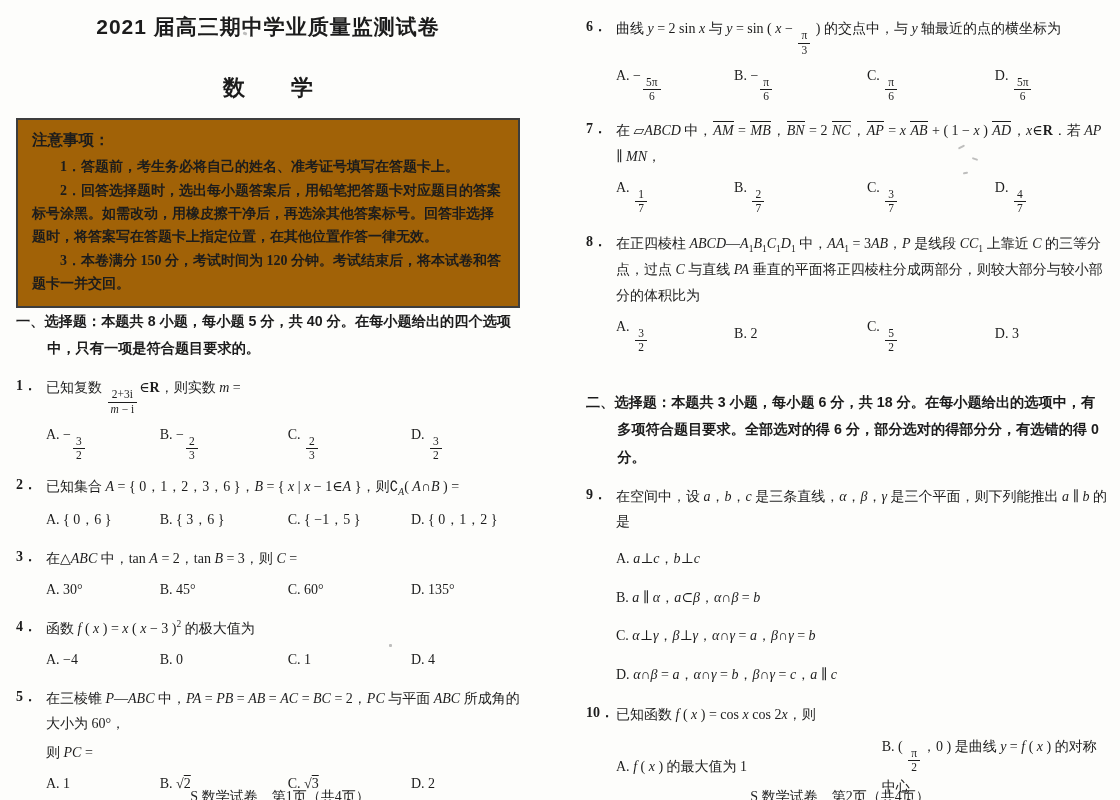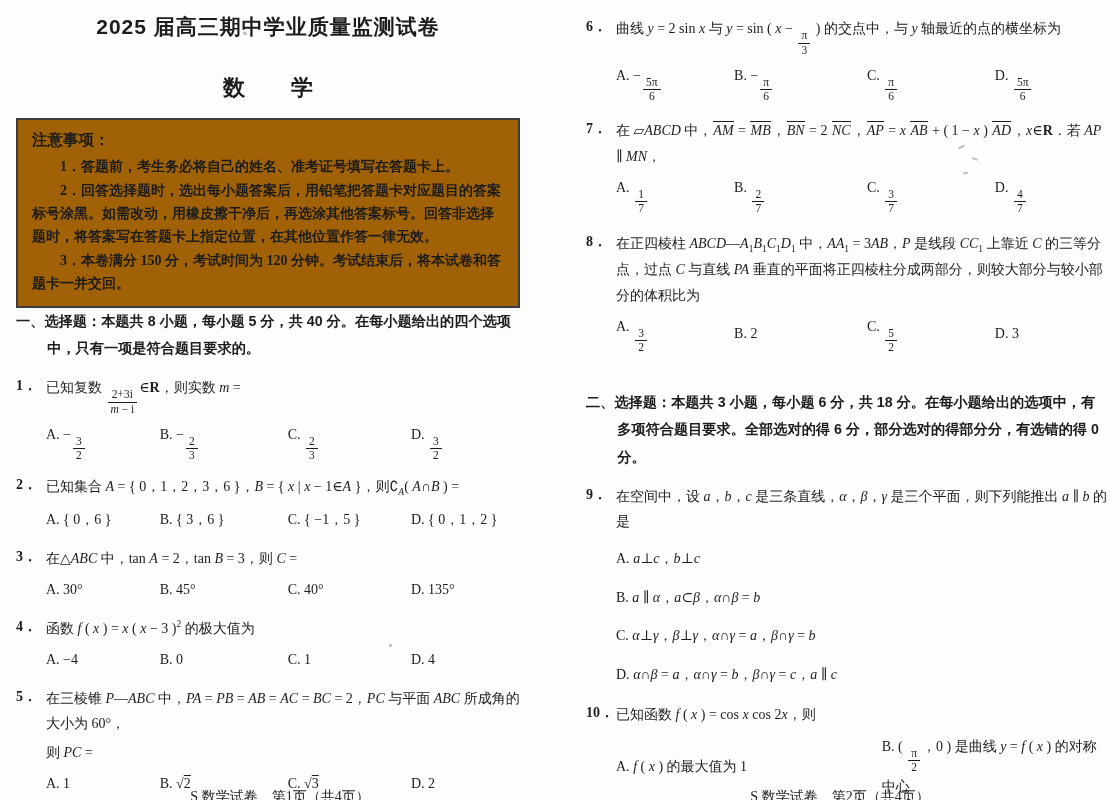--- a/index.html
+++ b/index.html
@@ -53,21 +53,21 @@
 
   .footer{position:absolute;top:786px;left:0;width:100%;text-align:center;
     font-size:14px;color:#222;}
   .speck{position:absolute;background:#8a8a8a;opacity:.55;border-radius:1px;}
 </style>
 </head>
 <body>
 
 <div class="page" id="page-left">
 
-  <h1 class="doc-title">2025 届高三期中学业质量监测试卷</h1>
+  <h1 class="doc-title">2021 届高三期中学业质量监测试卷</h1>
   <h2 class="doc-subject">数　学</h2>
 
   <div class="notice-box">
     <div class="notice-heading">注意事项：</div>
     <p>1．答题前，考生务必将自己的姓名、准考证号填写在答题卡上。</p>
     <p>2．回答选择题时，选出每小题答案后，用铅笔把答题卡对应题目的答案标号涂黑。如需改动，用橡皮擦干净后，再选涂其他答案标号。回答非选择题时，将答案写在答题卡上指定位置，在其他位置作答一律无效。</p>
     <p>3．本卷满分 150 分，考试时间为 120 分钟。考试结束后，将本试卷和答题卡一并交回。</p>
   </div>
 
   <div class="sec">一、选择题：本题共 8 小题，每小题 5 分，共 40 分。在每小题给出的四个选项中，只有一项是符合题目要求的。</div>
@@ -113,21 +113,21 @@
     </div>
   </div>
 
   <div class="q">
     <span class="qno">3．</span>
     <div class="qbody">
       <div class="stem">在△<i>ABC</i> 中，tan <i>A</i> = 2，tan <i>B</i> = 3，则 <i>C</i> =</div>
       <div class="opts opts4">
         <span class="opt">A. 30°</span>
         <span class="opt">B. 45°</span>
-        <span class="opt">C. 40°</span>
+        <span class="opt">C. 60°</span>
         <span class="opt">D. 135°</span>
       </div>
     </div>
   </div>
 
   <div class="q">
     <span class="qno">4．</span>
     <div class="qbody">
       <div class="stem">函数 <i>f</i> ( <i>x</i> ) = <i>x</i> ( <i>x</i> − 3 )<sup>2</sup> 的极大值为</div>
       <div class="opts opts4">

